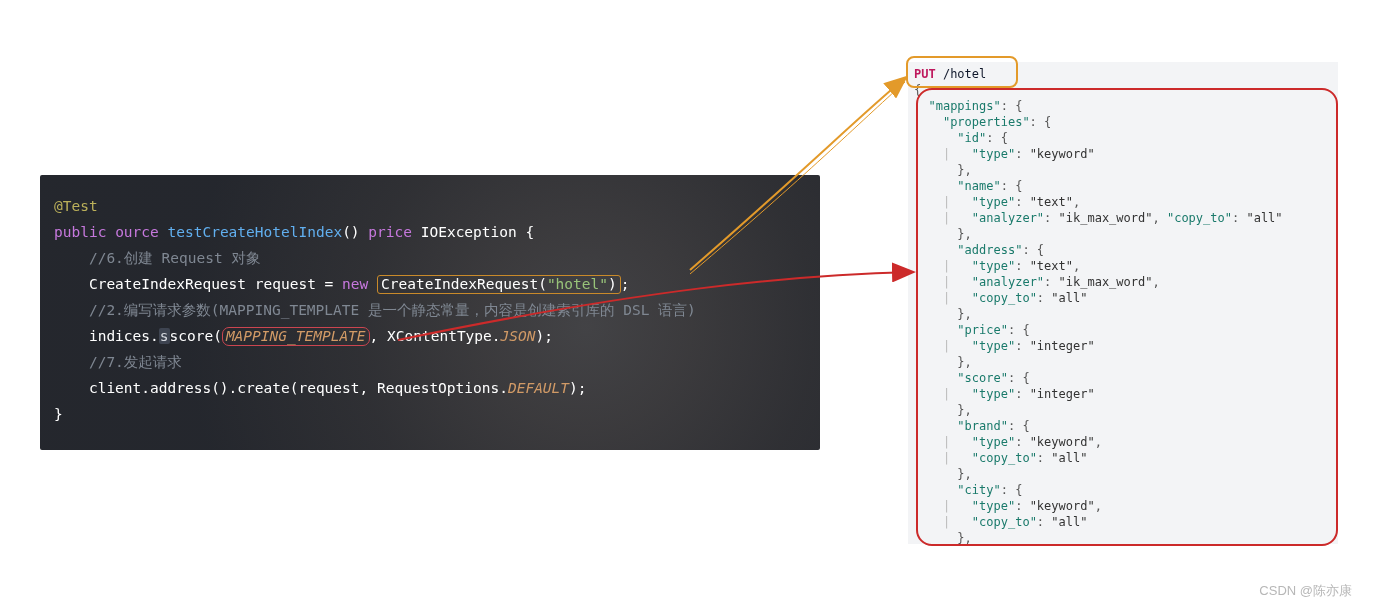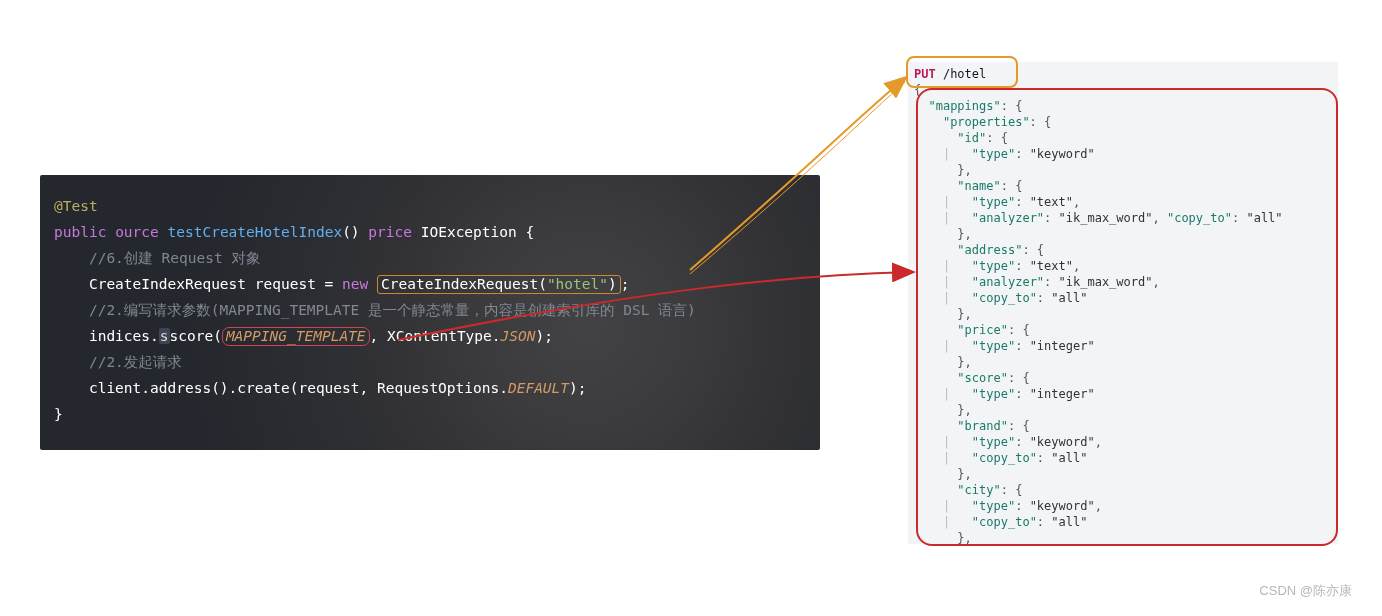--- a/index.html
+++ b/index.html
@@ -110,21 +110,21 @@
 </head>
 <body>
 
 <div class="java-panel">
 <pre><span class="kw-anno">@Test</span>
 <span class="kw">public</span> <span class="kw">ource</span> <span class="mname">testCreateHotelIndex</span><span class="type">()</span> <span class="kw">price</span> <span class="type">IOException {</span>
     <span class="cmt">//6.创建 Request 对象</span>
     <span class="type">CreateIndexRequest request = </span><span class="kw">new </span><span class="hl-box-orange"><span class="type">CreateIndexRequest(</span><span class="str">"hotel"</span><span class="type">)</span></span><span class="type">;</span>
     <span class="cmt">//2.编写请求参数(MAPPING_TEMPLATE 是一个静态常量，内容是创建索引库的 DSL 语言)</span>
     <span class="type">indices.</span><span class="source-hl">s</span><span class="type">score</span><span class="type">(</span><span class="hl-box-red"><span class="italic">MAPPING_TEMPLATE</span></span><span class="type">, XContentType.</span><span class="const">JSON</span><span class="type">);</span>
-    <span class="cmt">//2.发起请求</span>
+    <span class="cmt">//7.发起请求</span>
     <span class="type">client.address().create(request, RequestOptions.</span><span class="const">DEFAULT</span><span class="type">);</span>
 <span class="type">}</span>
 </pre>
 </div>
 
 <div class="json-panel">
 <pre><span class="j-put">PUT</span> <span class="j-path">/hotel</span>
 <span id="json-body"><span class="j-punc">{</span>
   <span class="j-key">"mappings"</span><span class="j-punc">:</span> <span class="j-punc">{</span>
     <span class="j-key">"properties"</span><span class="j-punc">:</span> <span class="j-punc">{</span>

